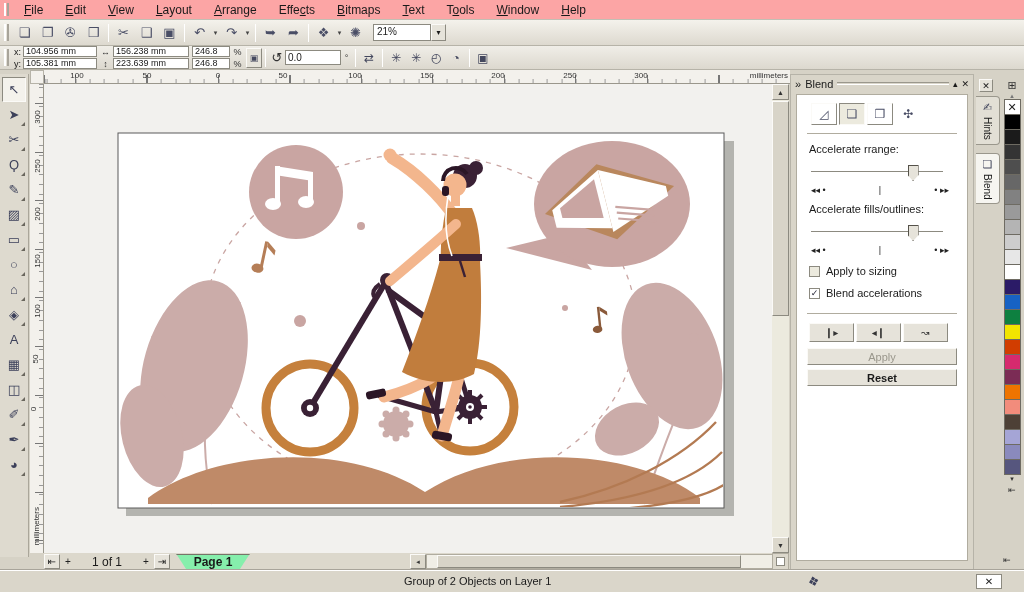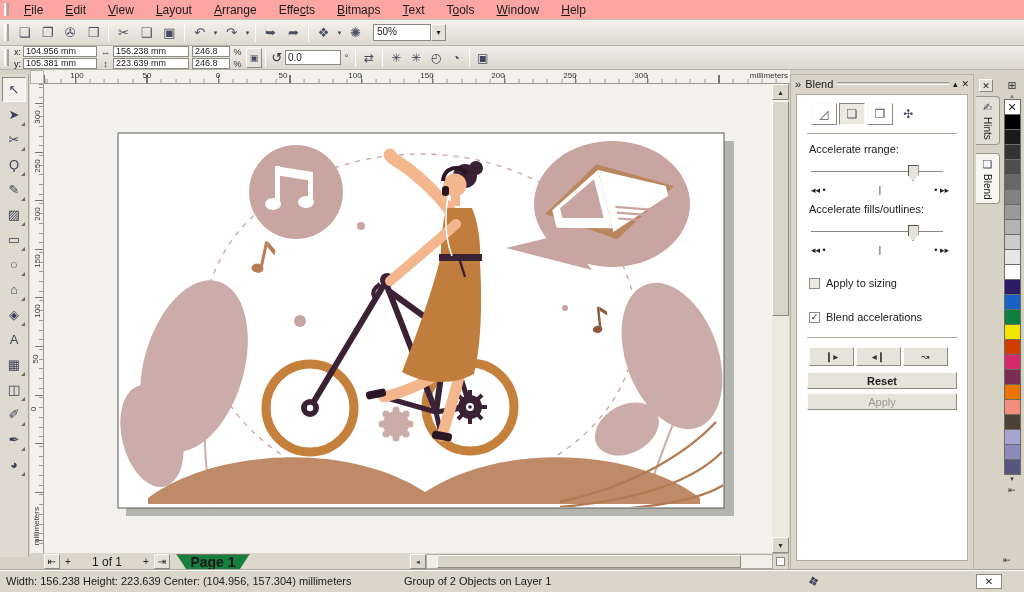--- a/index.html
+++ b/index.html
@@ -59,21 +59,21 @@
   .dk-btnrow{display:flex;gap:2px;margin:2px 0 8px 4px;}
   .dk-btn{width:26px;height:22px;display:flex;align-items:center;justify-content:center;font-size:12px;color:#4a4e66;border:1px solid transparent;}
   .dk-btn.active{border-color:#8c8a80 #fbfaf7 #fbfaf7 #8c8a80;background:#eceade;}
   .dk-btn.framed{border-color:#fbfaf7 #8c8a80 #8c8a80 #fbfaf7;}
   .groove{height:2px;border-top:1px solid #b0ac9f;border-bottom:1px solid #fff;margin:4px 0;}
   .dk-label{font-size:11px;margin:8px 0 10px 2px;}
   .slider{position:relative;height:14px;margin:0 4px;}
   .slider .track{position:absolute;left:0;right:10px;top:6px;height:2px;border-top:1px solid #8c8a80;border-bottom:1px solid #fff;}
   .slider .handle{position:absolute;top:0;width:11px;height:16px;background:#e6e3da;border:1px solid #55524a;clip-path:polygon(0 0,100% 0,100% 62%,50% 100%,0 62%);}
   .markers{display:flex;justify-content:space-between;font-size:9px;color:#222;margin:6px 8px 2px 4px;}
-  .chk-row{display:flex;align-items:center;gap:6px;margin:22px 0 0 2px;}
+  .chk-row{display:flex;align-items:center;gap:6px;margin:10px 0 0 2px;}
   .chk{width:11px;height:11px;border:1px solid #8c8a80;background:#fff;display:flex;align-items:center;justify-content:center;font-size:9px;color:#223;}
   .chk.off{background:#eceade;}
   .path-row{display:flex;gap:2px;margin:8px 0 6px 2px;}
   .path-btn{width:45px;height:19px;display:flex;align-items:center;justify-content:center;font-size:10px;color:#333;}
   .big-btn{width:100%;height:17px;margin-top:4px;display:flex;align-items:center;justify-content:center;font-size:11px;}
   .big-btn.disabled{color:#9a978c;}
   
   #tabs-close{left:979px;top:79px;width:14px;height:13px;font-size:9px;display:flex;align-items:center;justify-content:center;}
   #docker-tabs{left:976px;top:96px;width:24px;display:flex;flex-direction:column;gap:8px;}
   .side-tab{width:24px;background:#e2dfd5;border:1px solid #9a978c;border-left:none;border-radius:0 4px 4px 0;display:flex;flex-direction:column;align-items:center;padding:4px 0;gap:3px;}
@@ -85,21 +85,21 @@
   #pal-menu{width:18px;height:14px;font-size:11px;display:flex;align-items:center;justify-content:center;color:#333;}
   #pal-up{width:14px;height:8px;font-size:7px;color:#777;text-align:center;line-height:8px;}
   .swatch{width:17px;height:16px;border:1px solid #6e6b62;margin-top:-1px;}
   .swatch.none{background:#fff;display:flex;align-items:center;justify-content:center;font-size:11px;color:#222;}
   #pal-down{width:14px;height:10px;font-size:7px;color:#333;text-align:center;}
   #pal-exp{width:14px;height:12px;font-size:9px;color:#333;text-align:center;}
   
   #pagenav{left:44px;top:553px;width:745px;height:17px;background:#dcd8cc;display:flex;align-items:center;}
   .pn-btn{width:16px;height:15px;display:flex;align-items:center;justify-content:center;font-size:10px;color:#222;}
   #page-ind{width:62px;text-align:center;font-size:12px;}
-  #page-tab{width:74px;height:16px;background:#15803d;border:1px solid #77746a;border-bottom:none;clip-path:polygon(0 0,100% 0,86% 100%,14% 100%);display:flex;align-items:center;justify-content:center;font-weight:bold;font-size:14px;margin-left:6px;}
+  #page-tab{width:74px;height:16px;background:#86efac;border:1px solid #77746a;border-bottom:none;clip-path:polygon(0 0,100% 0,86% 100%,14% 100%);display:flex;align-items:center;justify-content:center;font-weight:bold;font-size:12px;margin-left:6px;}
   #hscroll{display:flex;align-items:center;margin-left:160px;flex:1;height:15px;}
   #htrough{flex:1;height:15px;background:#f0eee6;border:1px solid #b0ac9f;position:relative;}
   #hthumb{position:absolute;left:10px;top:0;height:13px;width:88%;background:#d8d4c8;border:1px solid;border-color:#fbfaf7 #8c8a80 #8c8a80 #fbfaf7;}
   #corner-box{left:772px;top:553px;width:17px;height:17px;background:#dcd8cc;border:1px solid #b0ac9f;display:flex;align-items:center;justify-content:center;}
   #corner-box div{width:9px;height:9px;border:1px solid #8c8a80;background:#fff;}
   #dock-foot{left:994px;top:555px;width:26px;height:14px;font-size:9px;text-align:center;color:#333;}
   
   #statusbar{left:0;top:570px;width:1024px;height:22px;background:#dad6ca;border-top:1px solid #fff;box-shadow:0 -1px 0 #a8a49a;font-size:11px;}
   #status-dims{position:absolute;left:6px;top:4px;}
   #status-sel{position:absolute;left:404px;top:4px;}
@@ -147,21 +147,21 @@
       <span class="dd">▾</span>
       <div class="tb-sep"></div>
       <div class="tb-btn">➥</div>
       <div class="tb-btn">➦</div>
       <div class="tb-sep"></div>
       <div class="tb-btn">❖</div>
       <span class="dd">▾</span>
       <div class="tb-btn">✺</div>
     </span>
   <div id="zoom-box">
-    <div id="zoom-input">50%</div>
+    <div id="zoom-input">21%</div>
     <div id="zoom-arrow" class="raised">▾</div>
   </div>
 </div>
 
 <div id="propbar" class="abs">
   <div class="grip"></div>
   <div class="pb-col">
     <div class="pb-row">
         <span class="pb-lab">x:</span>
         <span class="field" style="width:74px">104.956 mm</span>
@@ -422,22 +422,22 @@
     <div class="chk-row">
       <div class="chk" id="chk-link">✓</div>
       <span>Blend accelerations</span>
     </div>
     <div class="groove" style="margin-top:14px"></div>
     <div class="path-row" id="dk-path-buttons">
         <div class="path-btn raised">❙▸</div>
         <div class="path-btn raised">◂❙</div>
         <div class="path-btn raised">↝</div>
       </div>
+    <div class="big-btn raised disabled">Apply</div>
     <div class="big-btn raised" style="font-weight:bold">Reset</div>
-    <div class="big-btn raised disabled">Apply</div>
   </div>
 </div>
 
 <div id="tabs-close" class="abs raised">✕</div>
 <div id="docker-tabs" class="abs">
     <div class="side-tab">
       <span class="ico">✍</span>
       <span class="lbl">Hints</span>
     </div>
     <div class="side-tab sel">
@@ -494,17 +494,16 @@
       </div>
     <div class="sb-btn" style="width:16px;height:15px">▸</div>
   </div>
 </div>
 <div id="corner-box" class="abs">
     <div></div>
   </div>
 <div id="dock-foot" class="abs">⇤</div>
 
 <div id="statusbar" class="abs">
-  <span id="status-dims">Width: 156.238  Height: 223.639  Center: (104.956, 157.304)  millimeters</span>
   <span id="status-sel">Group of 2 Objects on Layer 1</span>
   <span id="fill-ico">❖</span>
   <span id="nofill-box">✕</span>
 </div>
 
 </body></html>

